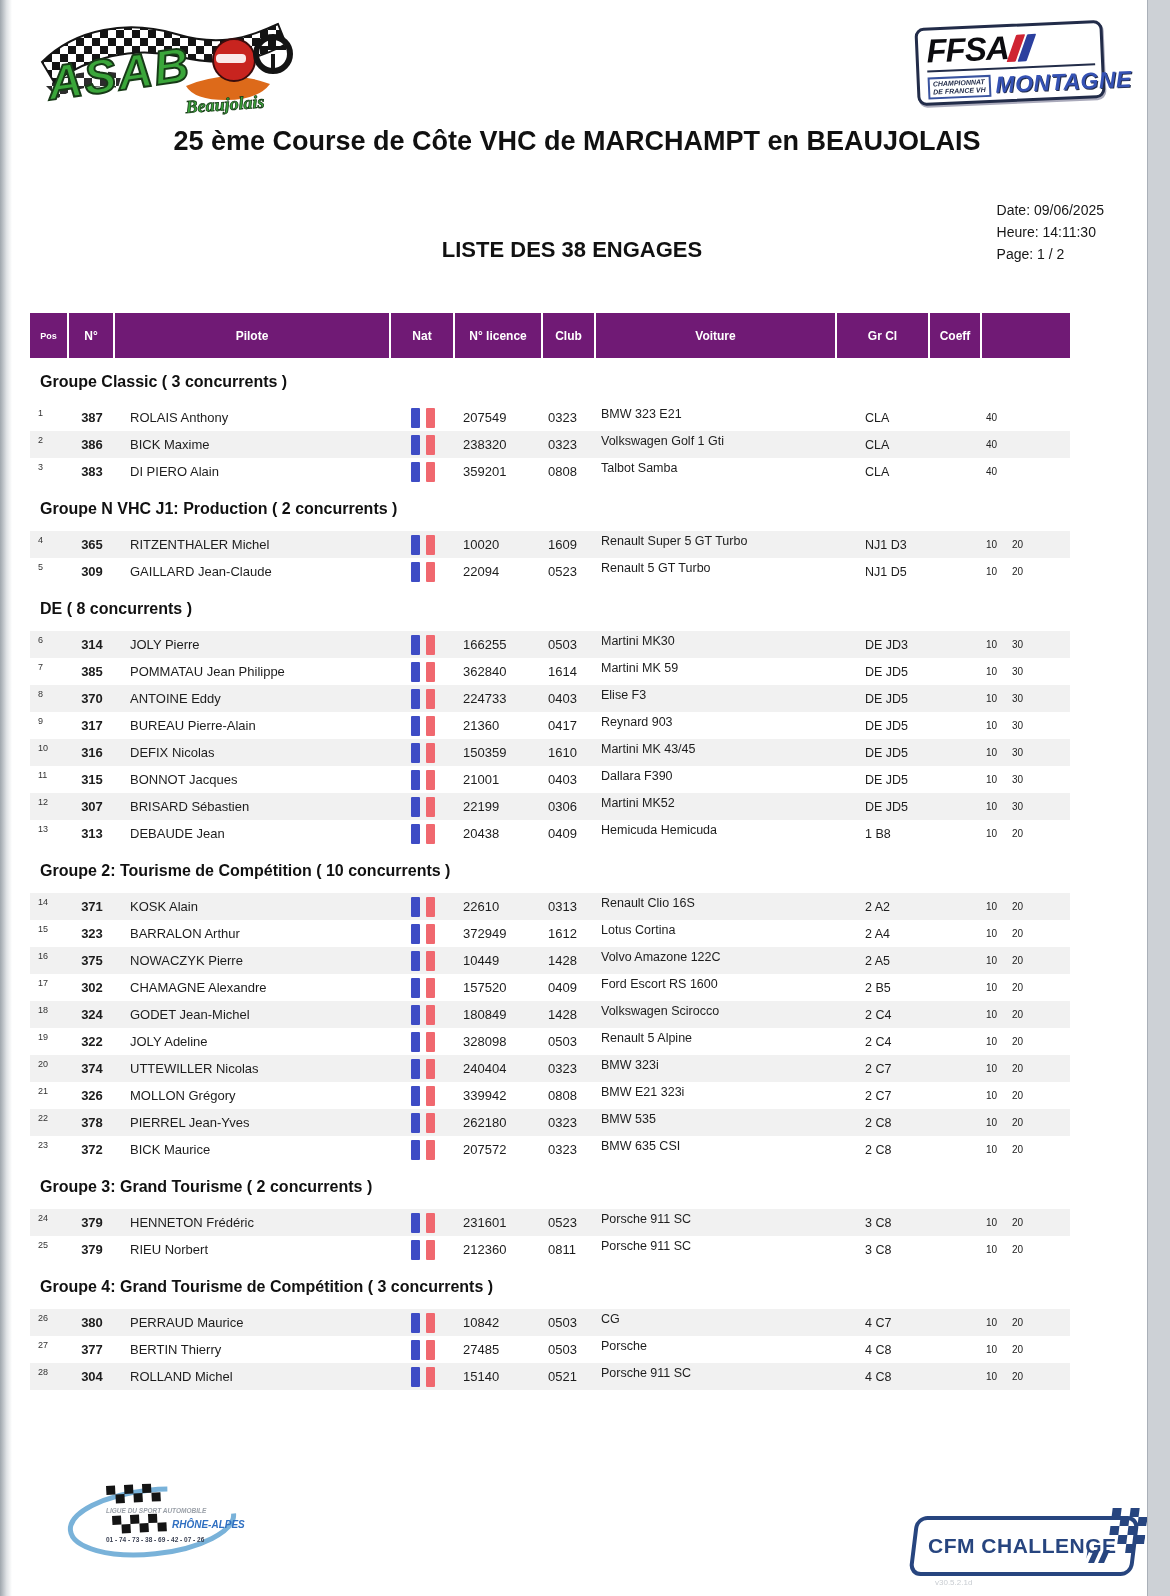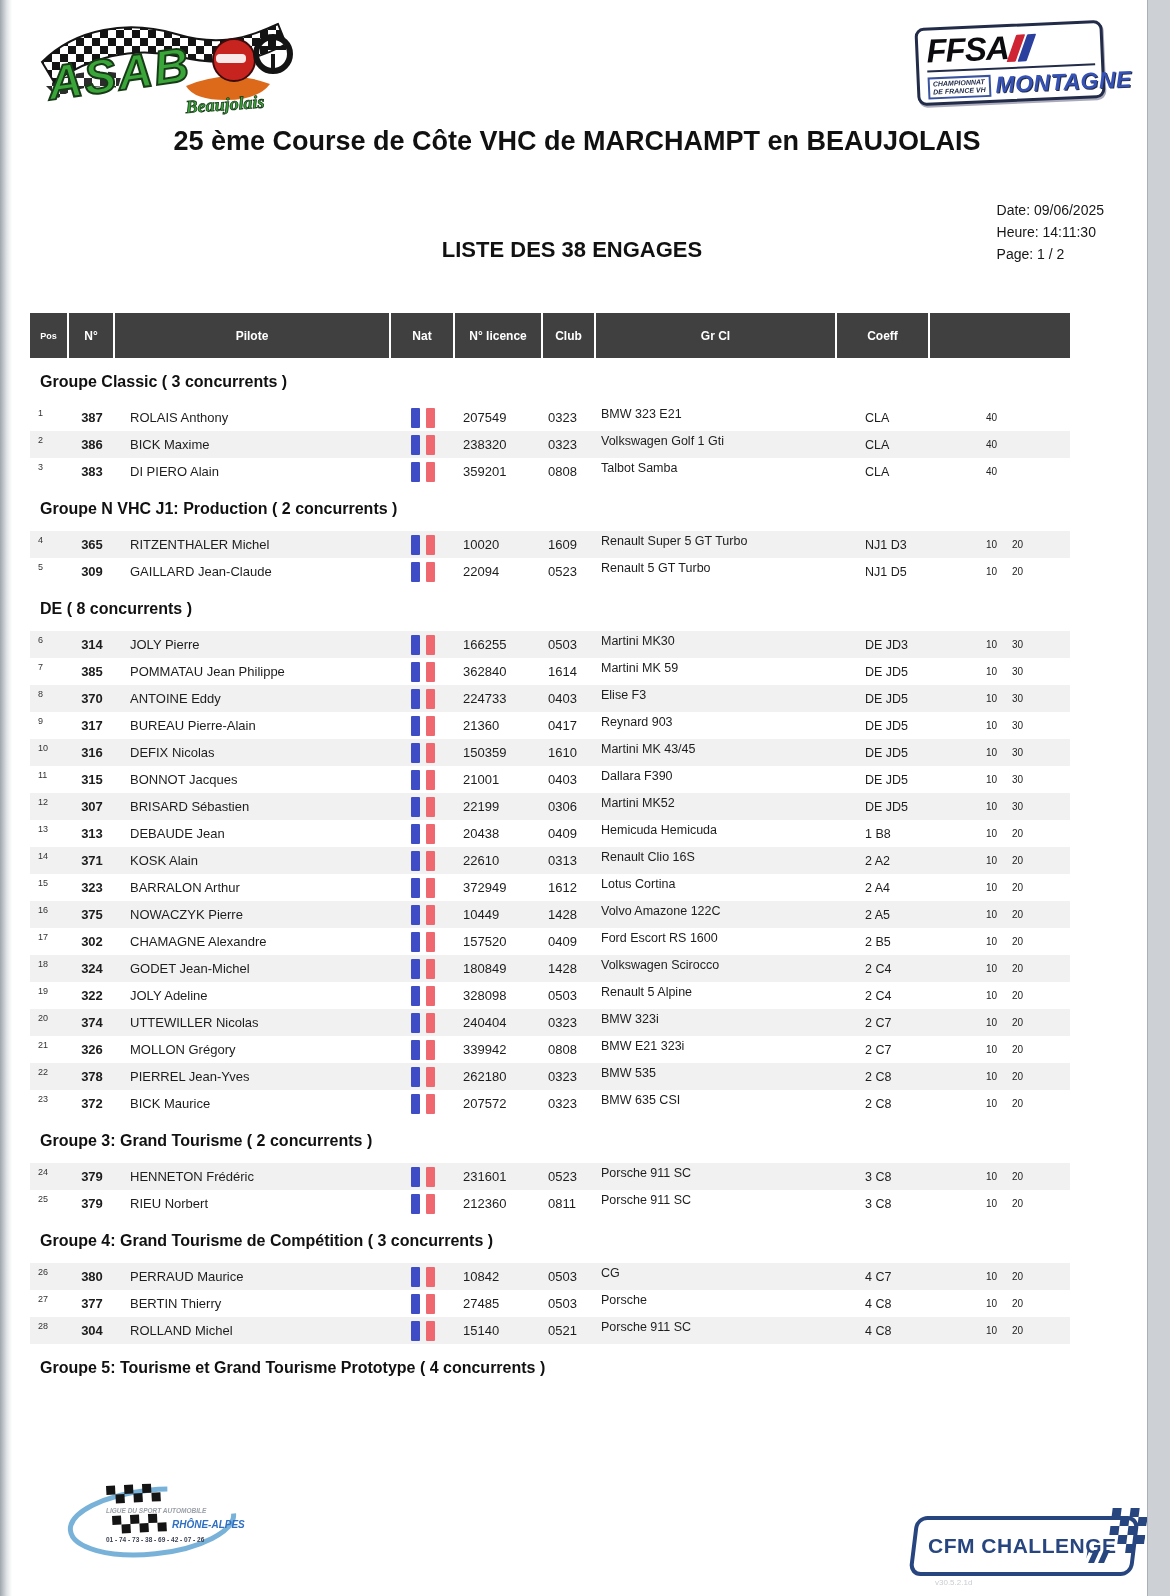--- a/index.html
+++ b/index.html
@@ -21,21 +21,21 @@
   .ffsa-mont{font-size:23px;font-weight:900;font-style:italic;color:#3552b4;margin-left:5px;letter-spacing:.5px;text-shadow:1px 1px 0 #222c49;}
 
   
   .title{position:absolute;top:126px;left:0;width:100%;text-align:center;font-size:27px;font-weight:bold;padding-right:16px;box-sizing:border-box;color:#111;}
   .subtitle{position:absolute;top:158px;left:0;width:100%;text-align:center;font-size:19px;padding-right:16px;box-sizing:border-box;color:#161616;}
   .liste-title{position:absolute;top:237px;left:0;width:100%;text-align:center;font-size:22px;font-weight:bold;padding-right:26px;box-sizing:border-box;color:#111;}
   .meta{position:absolute;top:199px;right:66px;text-align:left;font-size:14px;line-height:22px;color:#161616;}
 
   
   .table{position:absolute;left:30px;top:313px;width:1040px;}
-  .thead{display:grid;grid-template-columns:39px 46px 276px 64px 88px 53px 241px 93px 52px 1fr;height:45px;background:#404040;color:#fff;}
+  .thead{display:grid;grid-template-columns:39px 46px 276px 64px 88px 53px 241px 93px 52px 1fr;height:45px;background:#701a75;color:#fff;}
   .th{display:flex;align-items:center;justify-content:center;font-weight:bold;font-size:12px;border-right:2px solid #fff;}
   .th:last-child{border-right:none;}
   .th.small{font-size:9px;}
   .tbody{width:100%;}
   .group-title{font-size:16px;font-weight:bold;color:#111;margin:15px 0 13px;padding-left:10px;}
   .trow{display:grid;grid-template-columns:39px 46px 276px 64px 88px 53px 241px 93px 73px 1fr;height:27px;align-items:center;}
   .trow.alt{background:#f1f1f1;}
   .c{white-space:nowrap;overflow:visible;}
   .c-pos{font-size:9px;color:#333;padding-left:8px;transform:translateY(-5px);}
   .c-num{font-weight:bold;font-size:13px;text-align:center;}
@@ -114,20 +114,21 @@
   </div>
 
   <div class="table">
     <div class="thead">
       <div class="th small">Pos</div>
       <div class="th">N°</div>
       <div class="th">Pilote</div>
       <div class="th">Nat</div>
       <div class="th">N° licence</div>
       <div class="th">Club</div>
+      <div class="th">Voiture</div>
       <div class="th">Gr Cl</div>
       <div class="th">Coeff</div>
       <div class="th"></div>
     </div>
     <div class="tbody">
   <div class="group-title">Groupe Classic ( 3 concurrents )</div>
 
   <div class="trow">
     <div class="c c-pos">1</div>
     <div class="c c-num">387</div>
@@ -372,20 +373,21 @@
             </span>
     </div>
     <div class="c c-lic">20438</div>
     <div class="c c-club">0409</div>
     <div class="c c-car">Hemicuda Hemicuda</div>
     <div class="c c-grcl">1 B8</div>
     <div class="c c-c1">10</div>
     <div class="c c-c2">20</div>
   </div>
 
+  <div class="group-title">Groupe 2: Tourisme de Compétition ( 10 concurrents )</div>
 
   <div class="trow alt">
     <div class="c c-pos">14</div>
     <div class="c c-num">371</div>
     <div class="c c-name">KOSK Alain</div>
     <div class="c c-nat">
       <span class="flag">
               <i class="fb"></i>
               <i class="fg"></i>
               <i class="fr"></i>
@@ -662,21 +664,20 @@
             </span>
     </div>
     <div class="c c-lic">15140</div>
     <div class="c c-club">0521</div>
     <div class="c c-car">Porsche 911 SC</div>
     <div class="c c-grcl">4 C8</div>
     <div class="c c-c1">10</div>
     <div class="c c-c2">20</div>
   </div>
 
-  <div class="group-title">Groupe 5: Tourisme et Grand Tourisme Prototype ( 4 concurrents )</div>
 </div>
   </div>
 
   <div class="ligue">
     <svg width="185" height="90" viewBox="0 0 185 90">
       <ellipse cx="92" cy="42" rx="82" ry="32" fill="none" stroke="#79b2d9" stroke-width="5" stroke-dasharray="300 90" transform="rotate(-6 92 42)"></ellipse>
       <g fill="#141414" transform="translate(46,6) rotate(-3)">
         <rect width="9" height="9"></rect>
           <rect x="18" width="9" height="9"></rect>
           <rect x="36" width="9" height="9"></rect>

